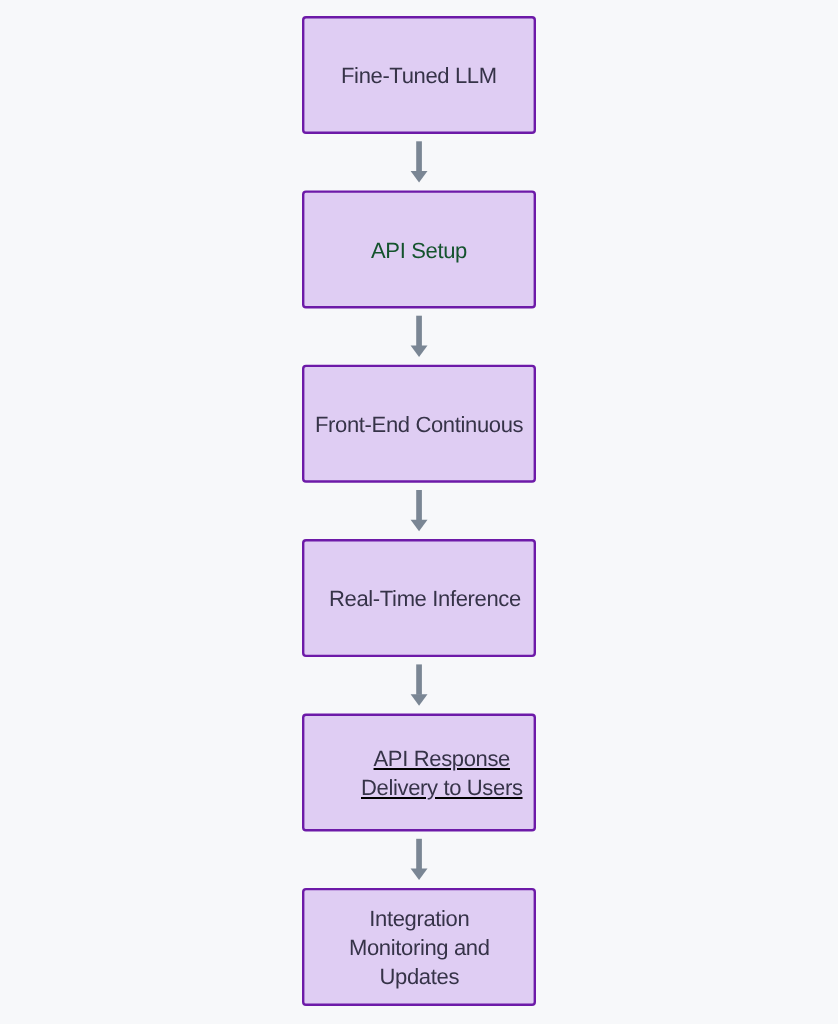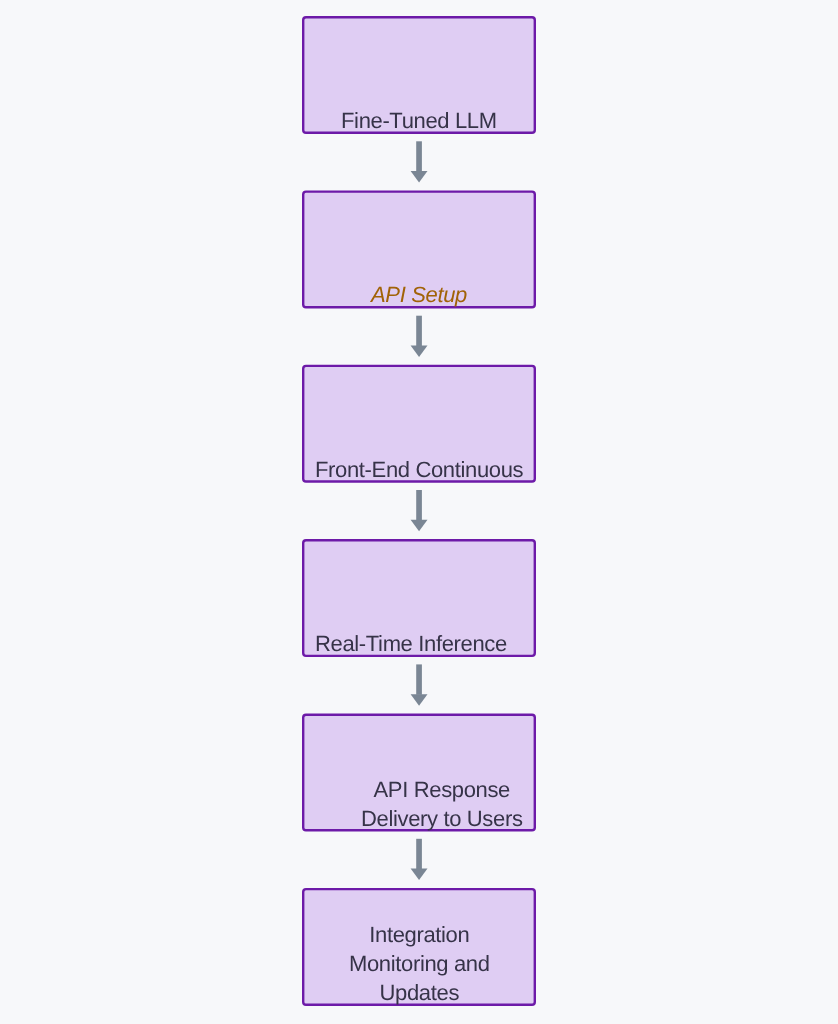--- a/index.html
+++ b/index.html
@@ -21,21 +21,21 @@
   }
   .edge-layer {
     position: absolute;
     left: 0;
     top: 0;
   }
   .node {
     position: absolute;
     box-sizing: border-box;
     display: flex;
-    align-items: flex-end;
+    align-items: center;
     justify-content: center;
     text-align: center;
   }
   .node-label {
     font-size: 22px;
     line-height: 28.8px;
     letter-spacing: -0.35px;
     white-space: pre-line;
     position: relative;
     top: 1.75px;
@@ -73,29 +73,29 @@
       </g>
       <g>
         <path d="M416.20 838.80 L421.90 838.80 L421.90 869.20 L416.20 869.20 Z" fill="#7a8694"></path>
         <path d="M410.60 868.60 L427.50 868.60 L419.05 880.10 Z" fill="#7a8694"></path>
       </g>
     </svg>
   <div class="node" style="left: 302px; width: 234px; top: 16px; height: 118px;">
     <span class="node-label" style="color: rgb(54, 51, 72);">Fine-Tuned LLM</span>
   </div>
   <div class="node" style="left: 302px; width: 234px; top: 190.4px; height: 118px;">
-    <span class="node-label" style="color: #a16207; font-style: italic;">API Setup</span>
+    <span class="node-label" style="color: #14532d;">API Setup</span>
   </div>
   <div class="node" style="left: 302px; width: 234px; top: 364.7px; height: 118px;">
     <span class="node-label" style="color: rgb(54, 51, 72);">Front-End Continuous</span>
   </div>
-  <div class="node" style="left: 294px; width: 234px; top: 539.1px; height: 118px;">
+  <div class="node" style="left: 308px; width: 234px; top: 539.1px; height: 118px;">
     <span class="node-label" style="color: rgb(54, 51, 72);">Real-Time Inference</span>
   </div>
-  <div class="node" style="left: 302px; width: 280px; top: 713.5px; height: 118px;">
+  <div class="node" style="left: 302px; width: 280px; top: 713.5px; height: 118px; text-decoration: underline;">
     <span class="node-label" style="color: rgb(54, 51, 72);">API Response
 Delivery to Users</span>
   </div>
   <div class="node" style="left: 302px; width: 234px; top: 887.9px; height: 118px;">
     <span class="node-label" style="color: rgb(54, 51, 72);">Integration
 Monitoring and
 Updates</span>
   </div>
 </div>
 

